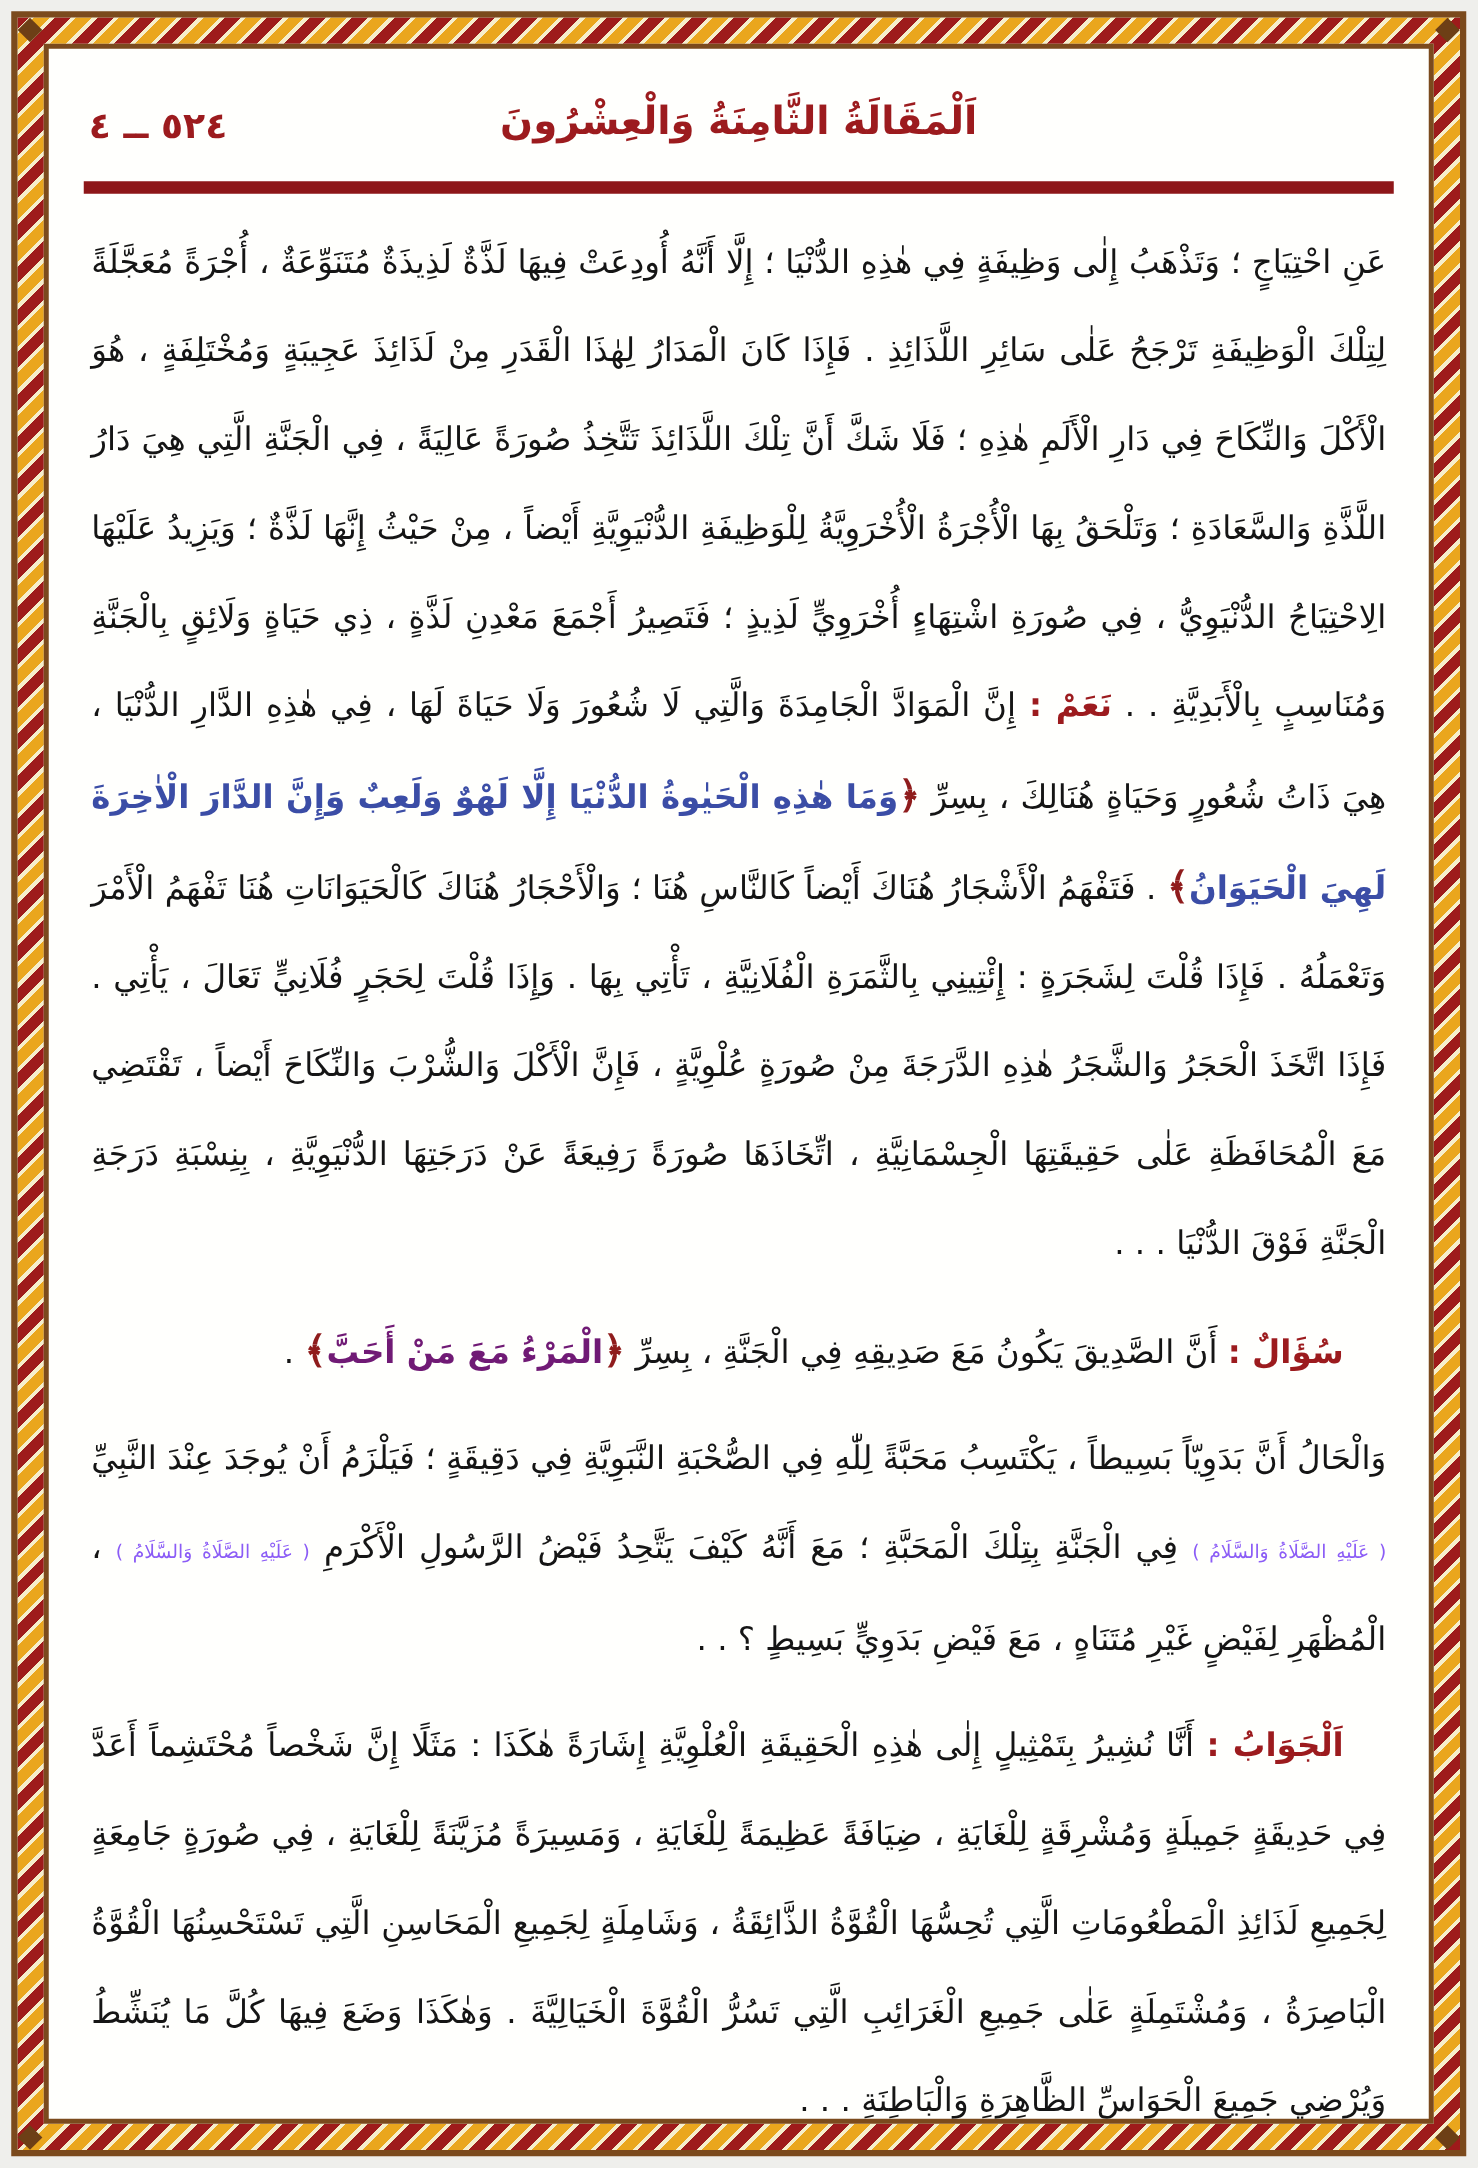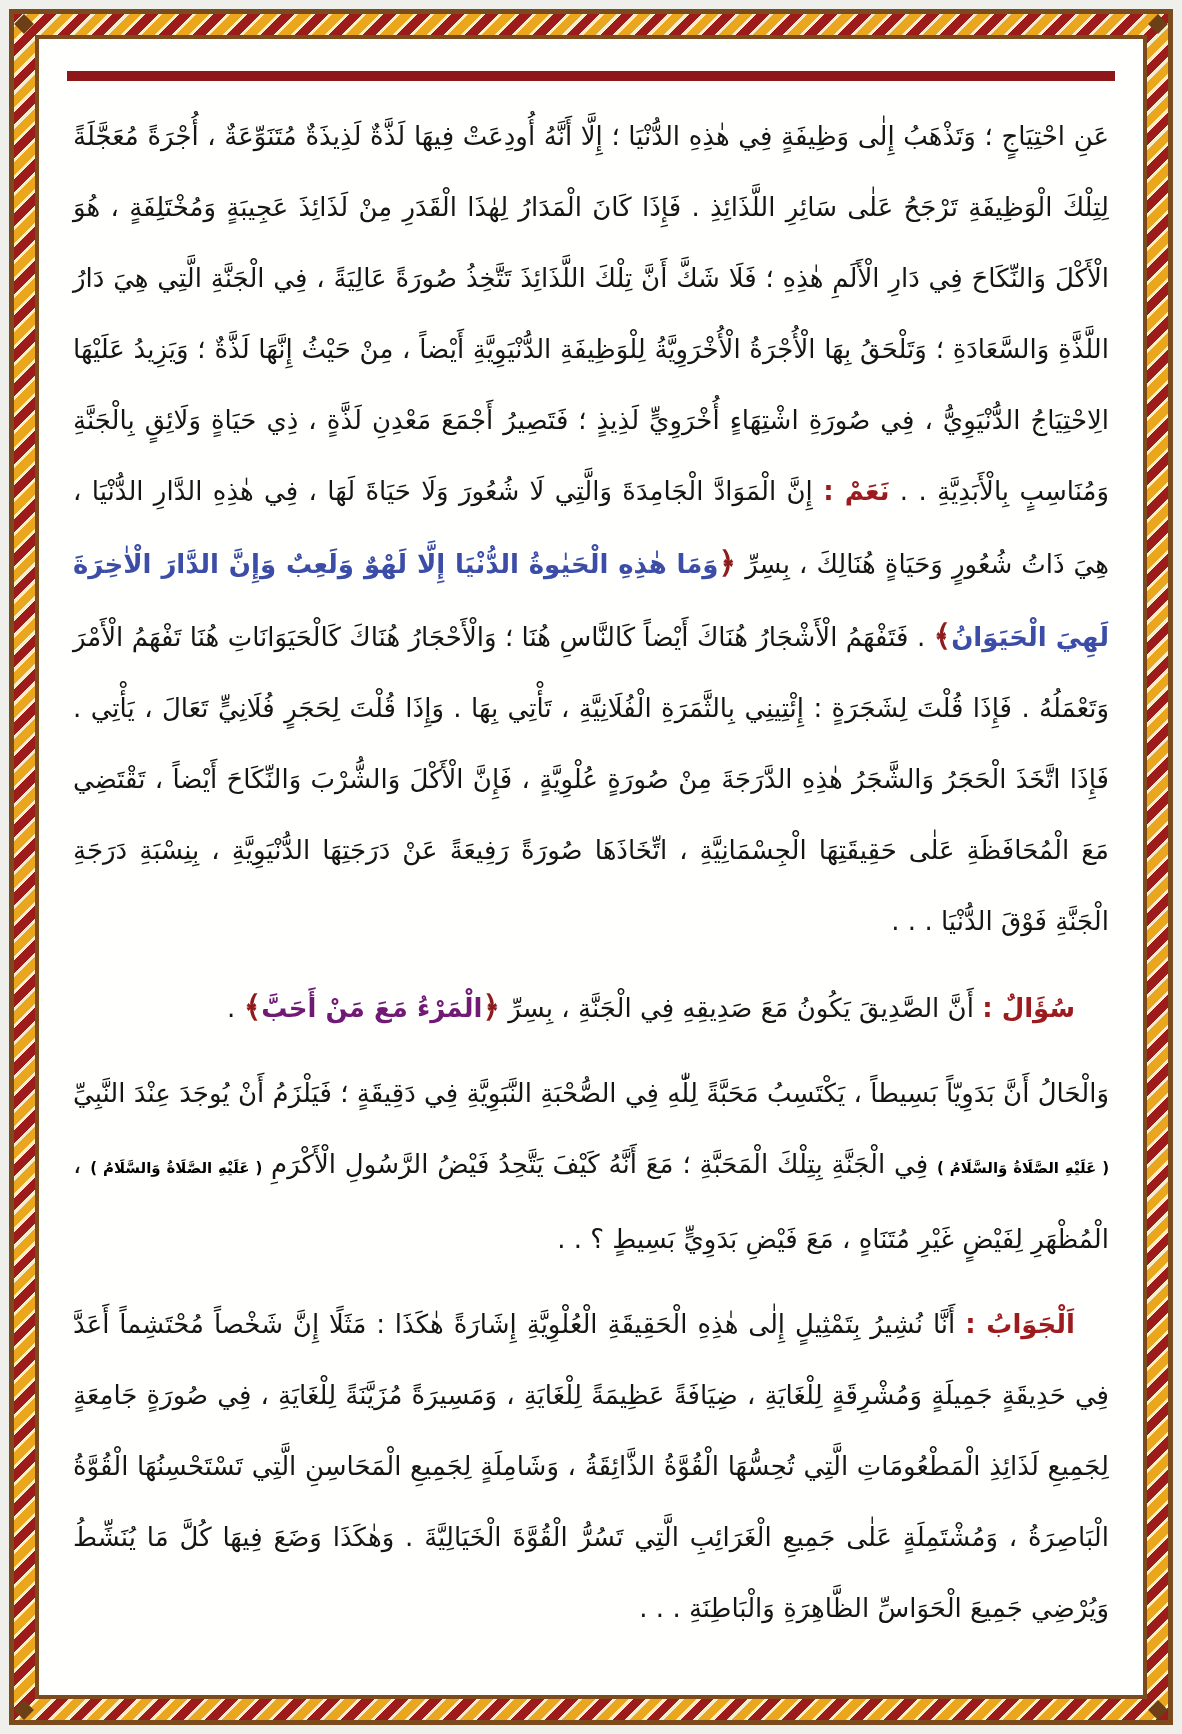--- a/index.html
+++ b/index.html
@@ -89,33 +89,37 @@
   }
   p.para { margin: 0; }
   p.para + p.para { margin-top: 14px; }
   p.indent { text-indent: 34px; }
 
   .red-label  { color: #9c1b1e; font-weight: bold; }
   .verse      { color: #3b4da6; font-weight: bold; }
   .hadith     { color: #701a75; font-weight: bold; }
   .bracket    { color: #8f1c1c; font-weight: bold; font-size: 30px; }
   .seal {
-    color: #000000;
+    color: #8b5cf6;
     font-size: 15px;
-    font-weight: bold;
+    font-weight: normal;
     white-space: nowrap;
   }
 </style>
 </head>
 <body>
 
 <div class="canvas">
   <div class="frame">
     <div class="sheet">
 
+      <div class="header">
+        <span class="page-number">٥٢٤ ــ ٤</span>
+        <span class="doc-title">اَلْمَقَالَةُ الثَّامِنَةُ وَالْعِشْرُونَ</span>
+      </div>
       <div class="double-rule"></div>
 
       <div class="textblock">
 
         <p class="para"><span>عَنِ احْتِيَاجٍ ؛ وَتَذْهَبُ إِلٰى وَظِيفَةٍ فِي هٰذِهِ الدُّنْيَا ؛ إِلَّا أَنَّهُ أُودِعَتْ فِيهَا لَذَّةٌ لَذِيذَةٌ مُتَنَوِّعَةٌ ، أُجْرَةً مُعَجَّلَةً لِتِلْكَ الْوَظِيفَةِ تَرْجَحُ عَلٰى سَائِرِ اللَّذَائِذِ . فَإِذَا كَانَ الْمَدَارُ لِهٰذَا الْقَدَرِ مِنْ لَذَائِذَ عَجِيبَةٍ وَمُخْتَلِفَةٍ ، هُوَ الْأَكْلَ وَالنِّكَاحَ فِي دَارِ الْأَلَمِ هٰذِهِ ؛ فَلَا شَكَّ أَنَّ تِلْكَ اللَّذَائِذَ تَتَّخِذُ صُورَةً عَالِيَةً ، فِي الْجَنَّةِ الَّتِي هِيَ دَارُ اللَّذَّةِ وَالسَّعَادَةِ ؛ وَتَلْحَقُ بِهَا الْأُجْرَةُ الْأُخْرَوِيَّةُ لِلْوَظِيفَةِ الدُّنْيَوِيَّةِ أَيْضاً ، مِنْ حَيْثُ إِنَّهَا لَذَّةٌ ؛ وَيَزِيدُ عَلَيْهَا الِاحْتِيَاجُ الدُّنْيَوِيُّ ، فِي صُورَةِ اشْتِهَاءٍ أُخْرَوِيٍّ لَذِيذٍ ؛ فَتَصِيرُ أَجْمَعَ مَعْدِنِ لَذَّةٍ ، ذِي حَيَاةٍ وَلَائِقٍ بِالْجَنَّةِ وَمُنَاسِبٍ بِالْأَبَدِيَّةِ . . </span><span class="red-label">نَعَمْ :</span><span> إِنَّ الْمَوَادَّ الْجَامِدَةَ وَالَّتِي لَا شُعُورَ وَلَا حَيَاةَ لَهَا ، فِي هٰذِهِ الدَّارِ الدُّنْيَا ، هِيَ ذَاتُ شُعُورٍ وَحَيَاةٍ هُنَالِكَ ، بِسِرِّ </span><span class="bracket">﴿</span><span class="verse">وَمَا هٰذِهِ الْحَيٰوةُ الدُّنْيَا إِلَّا لَهْوٌ وَلَعِبٌ وَإِنَّ الدَّارَ الْاٰخِرَةَ لَهِيَ الْحَيَوَانُ</span><span class="bracket">﴾</span><span> . فَتَفْهَمُ الْأَشْجَارُ هُنَاكَ أَيْضاً كَالنَّاسِ هُنَا ؛ وَالْأَحْجَارُ هُنَاكَ كَالْحَيَوَانَاتِ هُنَا تَفْهَمُ الْأَمْرَ وَتَعْمَلُهُ . فَإِذَا قُلْتَ لِشَجَرَةٍ : إِئْتِينِي بِالثَّمَرَةِ الْفُلَانِيَّةِ ، تَأْتِي بِهَا . وَإِذَا قُلْتَ لِحَجَرٍ فُلَانِيٍّ تَعَالَ ، يَأْتِي . فَإِذَا اتَّخَذَ الْحَجَرُ وَالشَّجَرُ هٰذِهِ الدَّرَجَةَ مِنْ صُورَةٍ عُلْوِيَّةٍ ، فَإِنَّ الْأَكْلَ وَالشُّرْبَ وَالنِّكَاحَ أَيْضاً ، تَقْتَضِي مَعَ الْمُحَافَظَةِ عَلٰى حَقِيقَتِهَا الْجِسْمَانِيَّةِ ، اتِّخَاذَهَا صُورَةً رَفِيعَةً عَنْ دَرَجَتِهَا الدُّنْيَوِيَّةِ ، بِنِسْبَةِ دَرَجَةِ الْجَنَّةِ فَوْقَ الدُّنْيَا . . .</span></p>
 
         <p class="para indent"><span class="red-label">سُؤَالٌ :</span><span> أَنَّ الصَّدِيقَ يَكُونُ مَعَ صَدِيقِهِ فِي الْجَنَّةِ ، بِسِرِّ </span><span class="bracket">﴿</span><span class="hadith">الْمَرْءُ مَعَ مَنْ أَحَبَّ</span><span class="bracket">﴾</span><span> .</span></p>
 
         <p class="para"><span>وَالْحَالُ أَنَّ بَدَوِيّاً بَسِيطاً ، يَكْتَسِبُ مَحَبَّةً لِلّٰهِ فِي الصُّحْبَةِ النَّبَوِيَّةِ فِي دَقِيقَةٍ ؛ فَيَلْزَمُ أَنْ يُوجَدَ عِنْدَ النَّبِيِّ </span><span class="seal">( عَلَيْهِ الصَّلَاةُ وَالسَّلَامُ )</span><span> فِي الْجَنَّةِ بِتِلْكَ الْمَحَبَّةِ ؛ مَعَ أَنَّهُ كَيْفَ يَتَّحِدُ فَيْضُ الرَّسُولِ الْأَكْرَمِ </span><span class="seal">( عَلَيْهِ الصَّلَاةُ وَالسَّلَامُ )</span><span> ، الْمُظْهَرِ لِفَيْضٍ غَيْرِ مُتَنَاهٍ ، مَعَ فَيْضِ بَدَوِيٍّ بَسِيطٍ ؟ . .</span></p>
 

